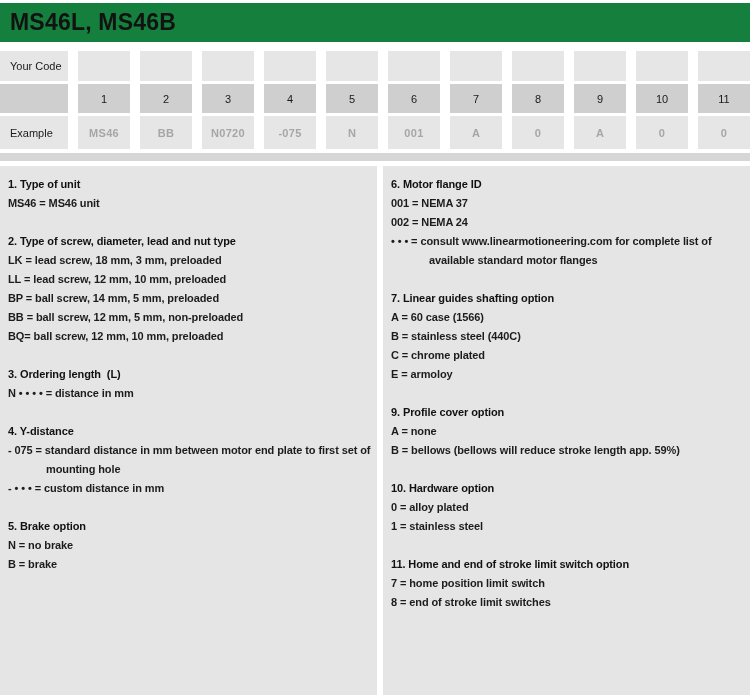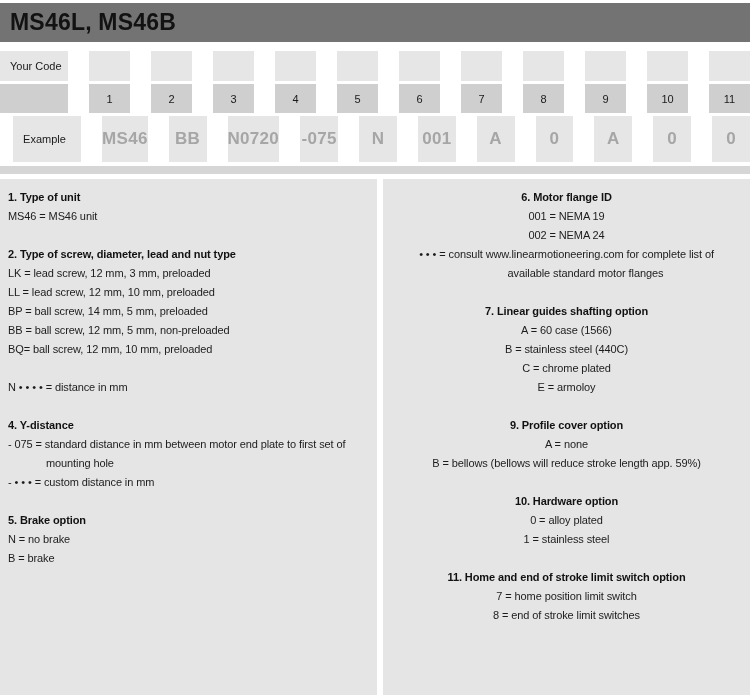--- a/index.html
+++ b/index.html
@@ -8,73 +8,73 @@
     background: #ffffff;
     font-family: "Liberation Sans", sans-serif;
     color: #111111;
     overflow: hidden;
   }
   .sheet { width: 750px; height: 695px; }
 
   
   .header-bar {
     margin-top: 3px; height: 39px;
-    background: #737373;
+    background: #15803d;
     display: flex; align-items: center;
     padding-left: 10px; box-sizing: border-box;
   }
   .title {
     font-size: 23px; font-weight: 700;
     letter-spacing: 0.2px; color: #121212;
   }
 
   
-  .trow { display: flex; gap: 21px; margin-top: 3px; justify-content: flex-end; }
+  .trow { display: flex; gap: 10px; margin-top: 3px; }
   #row-your-code { margin-top: 9px; height: 30px; }
   #row-positions { height: 29px; }
-  #row-example   { height: 46px; margin-bottom: 4px; margin-left: 13px; }
+  #row-example   { height: 33px; margin-bottom: 4px; }
   .tcell {
     flex: 1 1 0;
     display: flex; align-items: center; justify-content: center;
     font-size: 11px; color: #1a1a1a;
   }
   .light .tcell { background: #e6e6e6; }
   .dark  .tcell { background: #cfcfcf; }
   .label-cell {
     flex: 0 0 68px;
     justify-content: flex-start;
     padding-left: 10px; box-sizing: border-box;
     font-size: 11px;
   }
   .example-value {
-    font-size: 17px; font-weight: 700;
+    font-size: 11px; font-weight: 700;
     color: #a6a6a6; letter-spacing: 0.3px;
   }
 
   .divider-strip { height: 8px; background: #d6d6d6; }
 
   
   .panels { display: flex; gap: 6px; margin-top: 5px; height: 529px; }
   .panel {
     background: #e5e5e5;
     box-sizing: border-box;
     padding: 9px 8px 0 8px;
     overflow: hidden;
   }
   #panel-left  { flex: 0 0 377px; }
-  #panel-right { flex: 1 1 auto; text-align: center; }
+  #panel-right { flex: 1 1 auto; }
 
   .section { margin-bottom: 19px; }
   .section-title {
     font-weight: 700; font-size: 11px; line-height: 19px;
     letter-spacing: -0.1px; white-space: nowrap; color: #111111;
   }
   .section-line {
     font-size: 11px; line-height: 19px;
-    letter-spacing: -0.1px; white-space: nowrap; color: #1c1c1c;
+    letter-spacing: -0.1px; white-space: nowrap; color: #1c1c1c; font-weight: bold;
   }
   .section-line.indent { padding-left: 38px; }
 </style>
 </head>
 <body>
 
 <div class="sheet">
 
   <div class="header-bar">
     <div class="title">MS46L, MS46B</div>
@@ -128,45 +128,46 @@
   <div class="divider-strip"></div>
 
   <div class="panels">
     <div class="panel" id="panel-left">
         <div class="section">
           <div class="section-title">1. Type of unit</div>
           <div class="section-line">MS46 = MS46 unit</div>
         </div>
         <div class="section">
           <div class="section-title">2. Type of screw, diameter, lead and nut type</div>
-          <div class="section-line">LK = lead screw, 12 mm, 3 mm, preloaded</div>
+          <div class="section-line">LK = lead screw, 18 mm, 3 mm, preloaded</div>
           <div class="section-line">LL = lead screw, 12 mm, 10 mm, preloaded</div>
           <div class="section-line">BP = ball screw, 14 mm, 5 mm, preloaded</div>
           <div class="section-line">BB = ball screw, 12 mm, 5 mm, non-preloaded</div>
           <div class="section-line">BQ= ball screw, 12 mm, 10 mm, preloaded</div>
         </div>
         <div class="section">
+          <div class="section-title">3. Ordering length&nbsp; (L)</div>
           <div class="section-line">N •&nbsp;•&nbsp;•&nbsp;• = distance in mm</div>
         </div>
         <div class="section">
           <div class="section-title">4. Y-distance</div>
           <div class="section-line">- 075 = standard distance in mm between motor end plate to first set of</div>
           <div class="section-line indent">mounting hole</div>
           <div class="section-line">- •&nbsp;•&nbsp;• = custom distance in mm</div>
         </div>
         <div class="section">
           <div class="section-title">5. Brake option</div>
           <div class="section-line">N = no brake</div>
           <div class="section-line">B = brake</div>
         </div>
       </div>
     <div class="panel" id="panel-right">
         <div class="section">
           <div class="section-title">6. Motor flange ID</div>
-          <div class="section-line">001 = NEMA 19</div>
+          <div class="section-line">001 = NEMA 37</div>
           <div class="section-line">002 = NEMA 24</div>
           <div class="section-line">•&nbsp;•&nbsp;• = consult www.linearmotioneering.com for complete list of</div>
           <div class="section-line indent">available standard motor flanges</div>
         </div>
         <div class="section">
           <div class="section-title">7. Linear guides shafting option</div>
           <div class="section-line">A = 60 case (1566)</div>
           <div class="section-line">B = stainless steel (440C)</div>
           <div class="section-line">C = chrome plated</div>
           <div class="section-line">E = armoloy</div>

